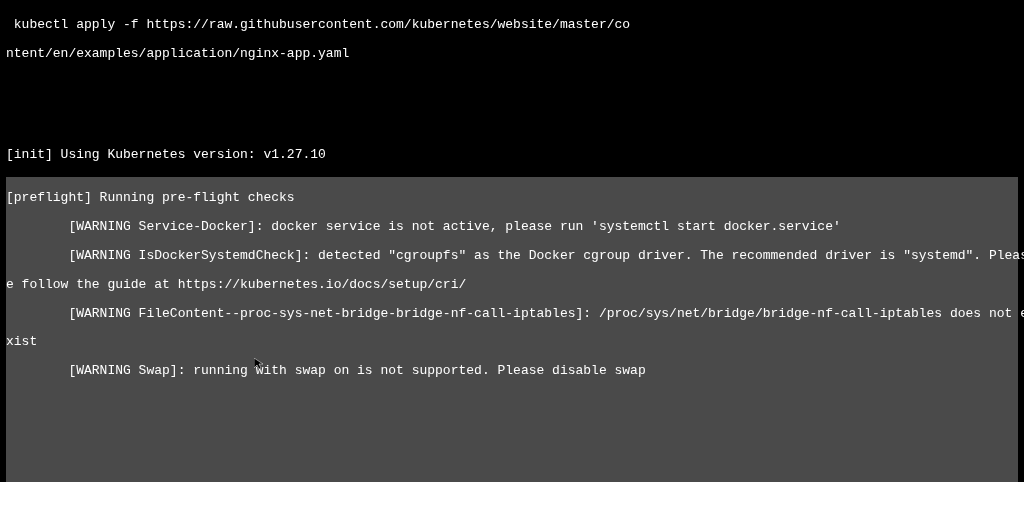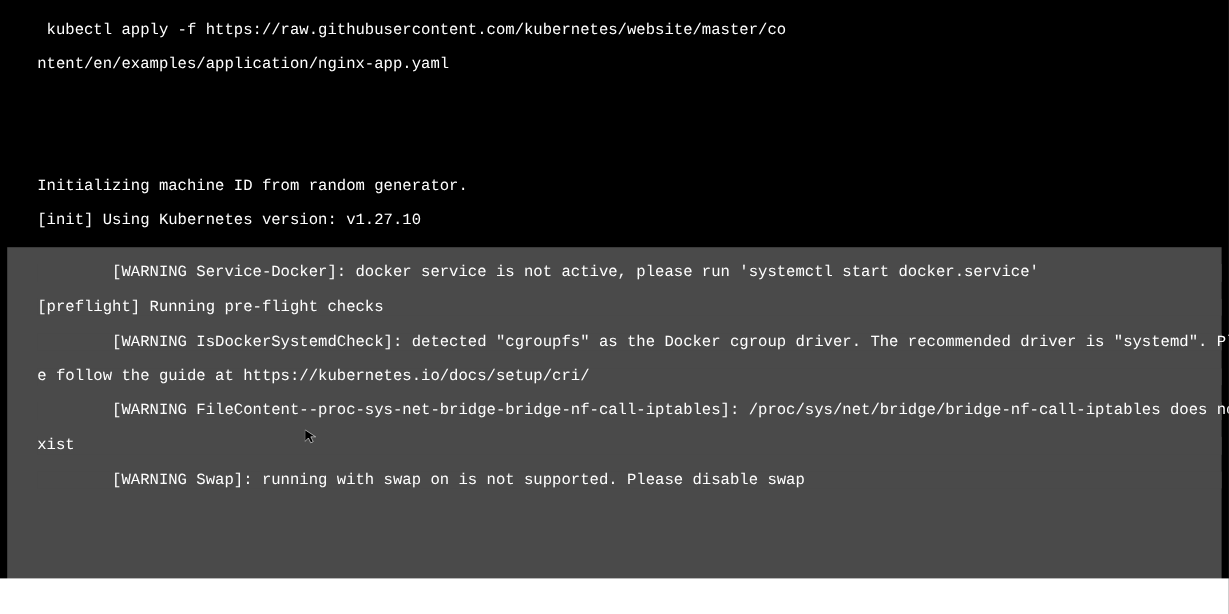--- a/index.html
+++ b/index.html
@@ -16,21 +16,20 @@
       width: 1024px;
       height: 512px;
       overflow: hidden;
       padding: 4px 6px;
     }
     .terminal {
       white-space: pre;
     }
     .line {
       white-space: pre;
-      margin-left: 25px;
     }
     .selected {
       background: #4a4a4a;
     }
     .selected .line {
       background: #4a4a4a;
     }
     .bottom-whitespace {
       position: absolute;
       bottom: 0;
@@ -57,25 +56,24 @@
 <body>
 
 <div class="terminal">
 <div class="line"> kubectl apply -f https://raw.githubusercontent.com/kubernetes/website/master/co</div>
 <div class="line">ntent/en/examples/application/nginx-app.yaml</div>
 <div class="line"></div>
 <div class="line"></div>
 <div class="line"></div>
 <div class="line"></div>
 <div class="line"></div>
-<div class="line">Initializing machine ID from random generator.</div>
 <div class="line">[init] Using Kubernetes version: v1.27.10</div>
 <div class="selected">
+<div class="line">[preflight] Running pre-flight checks</div>
 <div class="line">        [WARNING Service-Docker]: docker service is not active, please run 'systemctl start docker.service'</div>
-<div class="line">[preflight] Running pre-flight checks</div>
 <div class="line">        [WARNING IsDockerSystemdCheck]: detected "cgroupfs" as the Docker cgroup driver. The recommended driver is "systemd". Pleas</div>
 <div class="line">e follow the guide at https://kubernetes.io/docs/setup/cri/</div>
 <div class="line">        [WARNING FileContent--proc-sys-net-bridge-bridge-nf-call-iptables]: /proc/sys/net/bridge/bridge-nf-call-iptables does not e</div>
 <div class="line">xist</div>
 <div class="line">        [WARNING Swap]: running with swap on is not supported. Please disable swap</div>
 
 
 
 
 

